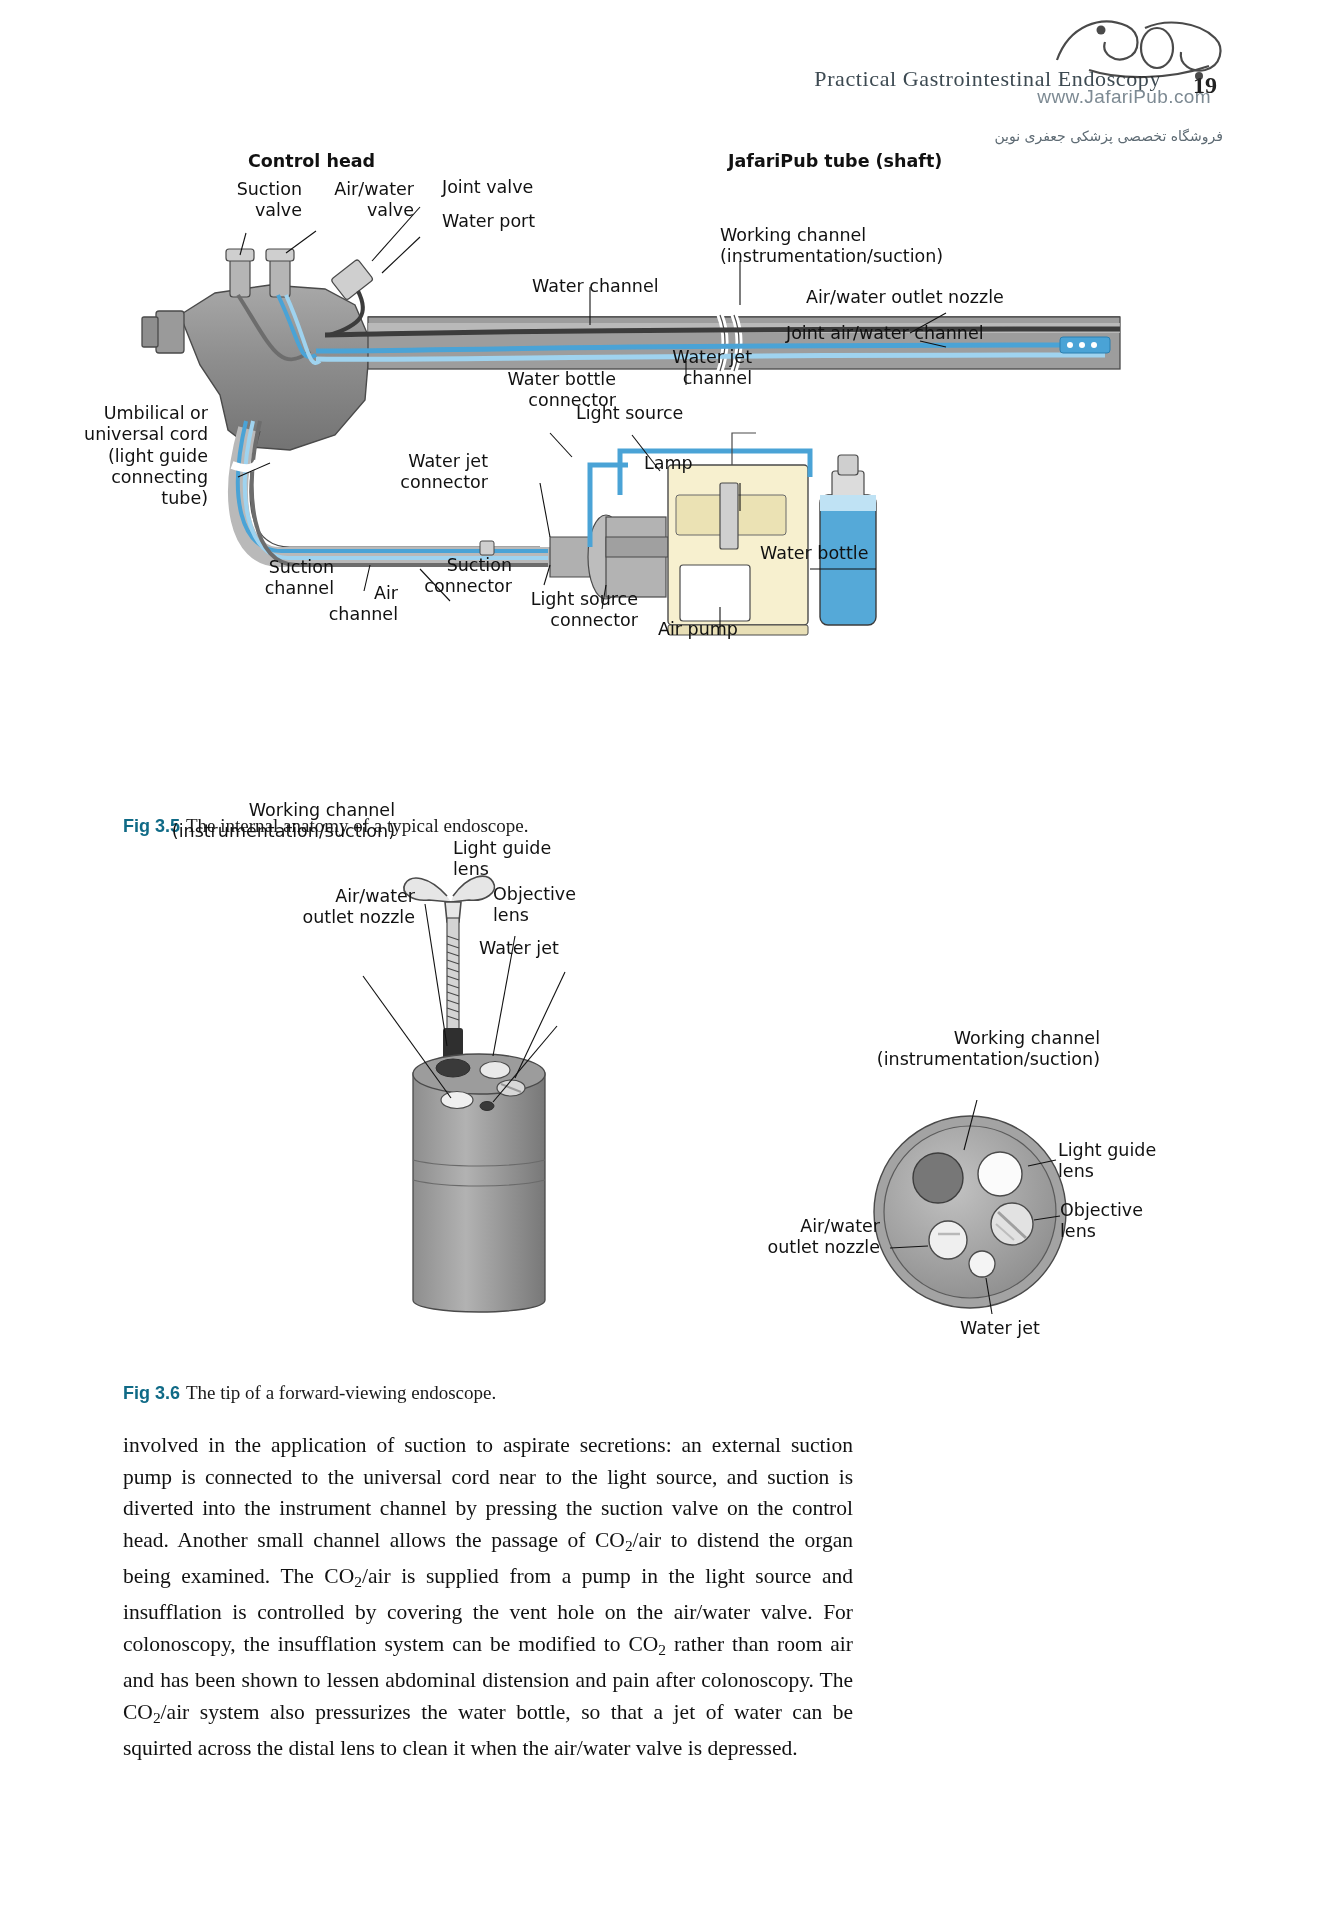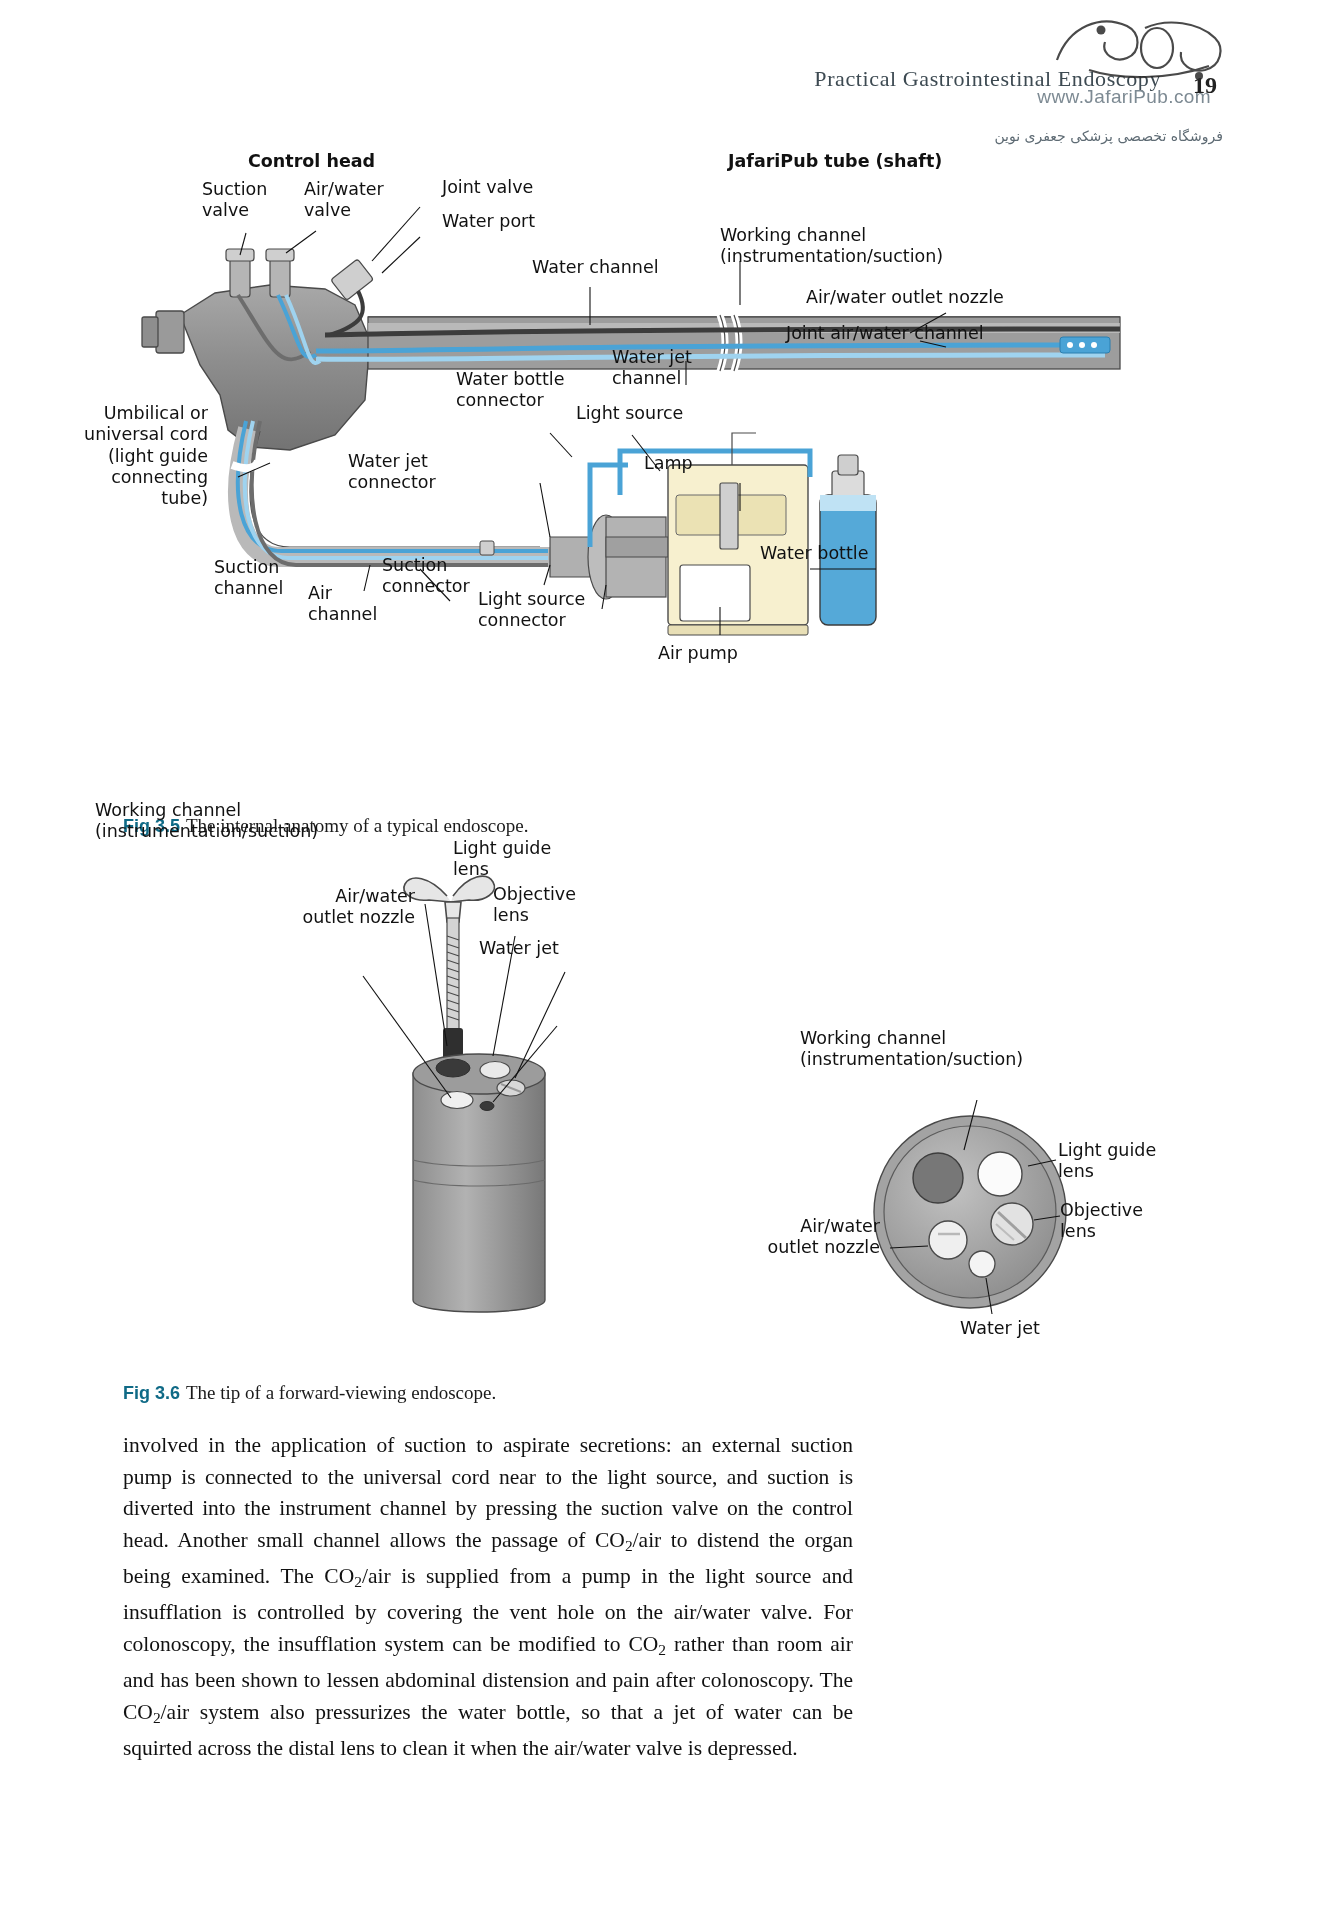--- a/index.html
+++ b/index.html
@@ -78,21 +78,21 @@
 
   .lbl {
     position: absolute;
     font-family: "DejaVu Sans", sans-serif;
     font-size: 17.5px;
     color: #111;
     line-height: 1.22;
     white-space: pre-line;
   }
   .lbl.bold { font-weight: bold; }
-  .lbl.center { text-align: left; }
+  .lbl.center { text-align: right; }
   .lbl.right { text-align: right; }
 
   
   .caption {
     position: absolute;
     font-family: "Liberation Serif", serif;
     font-size: 19px;
     color: #1a1a1a;
   }
   .caption .fignum {
@@ -263,21 +263,21 @@
     <div class="lbl bold" style="left:128px; top:-14px;">Control head</div>
     <div class="lbl bold" style="left:608px; top:-14px;">JafariPub tube (shaft)</div>
 
     <div class="lbl center" style="left:82px; top:14px; width:100px;">Suction
 valve</div>
     <div class="lbl center" style="left:184px; top:14px; width:110px;">Air/water
 valve</div>
     <div class="lbl" style="left:322px; top:12px;">Joint valve</div>
     <div class="lbl" style="left:322px; top:46px;">Water port</div>
 
-    <div class="lbl" style="left:412px; top:92px;">Water channel</div>
+    <div class="lbl" style="left:412px; top:111px;">Water channel</div>
     <div class="lbl" style="left:600px; top:60px;">Working channel
 (instrumentation/suction)</div>
     <div class="lbl" style="left:686px; top:122px;">Air/water outlet nozzle</div>
     <div class="lbl" style="left:666px; top:158px;">Joint air/water channel</div>
     <div class="lbl center" style="left:492px; top:182px; width:140px;">Water jet
 channel</div>
 
     <div class="lbl center" style="left:336px; top:204px; width:160px;">Water bottle
 connector</div>
     <div class="lbl" style="left:456px; top:238px;">Light source</div>
@@ -293,21 +293,21 @@
     <div class="lbl" style="left:640px; top:378px;">Water bottle</div>
 
     <div class="lbl center" style="left:94px; top:392px; width:120px;">Suction
 channel</div>
     <div class="lbl center" style="left:188px; top:418px; width:90px;">Air
 channel</div>
     <div class="lbl center" style="left:262px; top:390px; width:130px;">Suction
 connector</div>
     <div class="lbl center" style="left:358px; top:424px; width:160px;">Light source
 connector</div>
-    <div class="lbl" style="left:538px; top:478px;">Air pump</div>
+    <div class="lbl" style="left:538px; top:454px;">Air pump</div>
   </div>
 
   <div class="caption" style="left:123px; top:815px;">
     <span class="fignum">Fig 3.5</span><span>The internal anatomy of a typical endoscope.</span>
   </div>
 
   <div class="fig36">
     <svg width="330" height="500" viewBox="0 0 330 500">
       <defs>
         <linearGradient id="tubeGrad" x1="0" y1="0" x2="1" y2="0">

